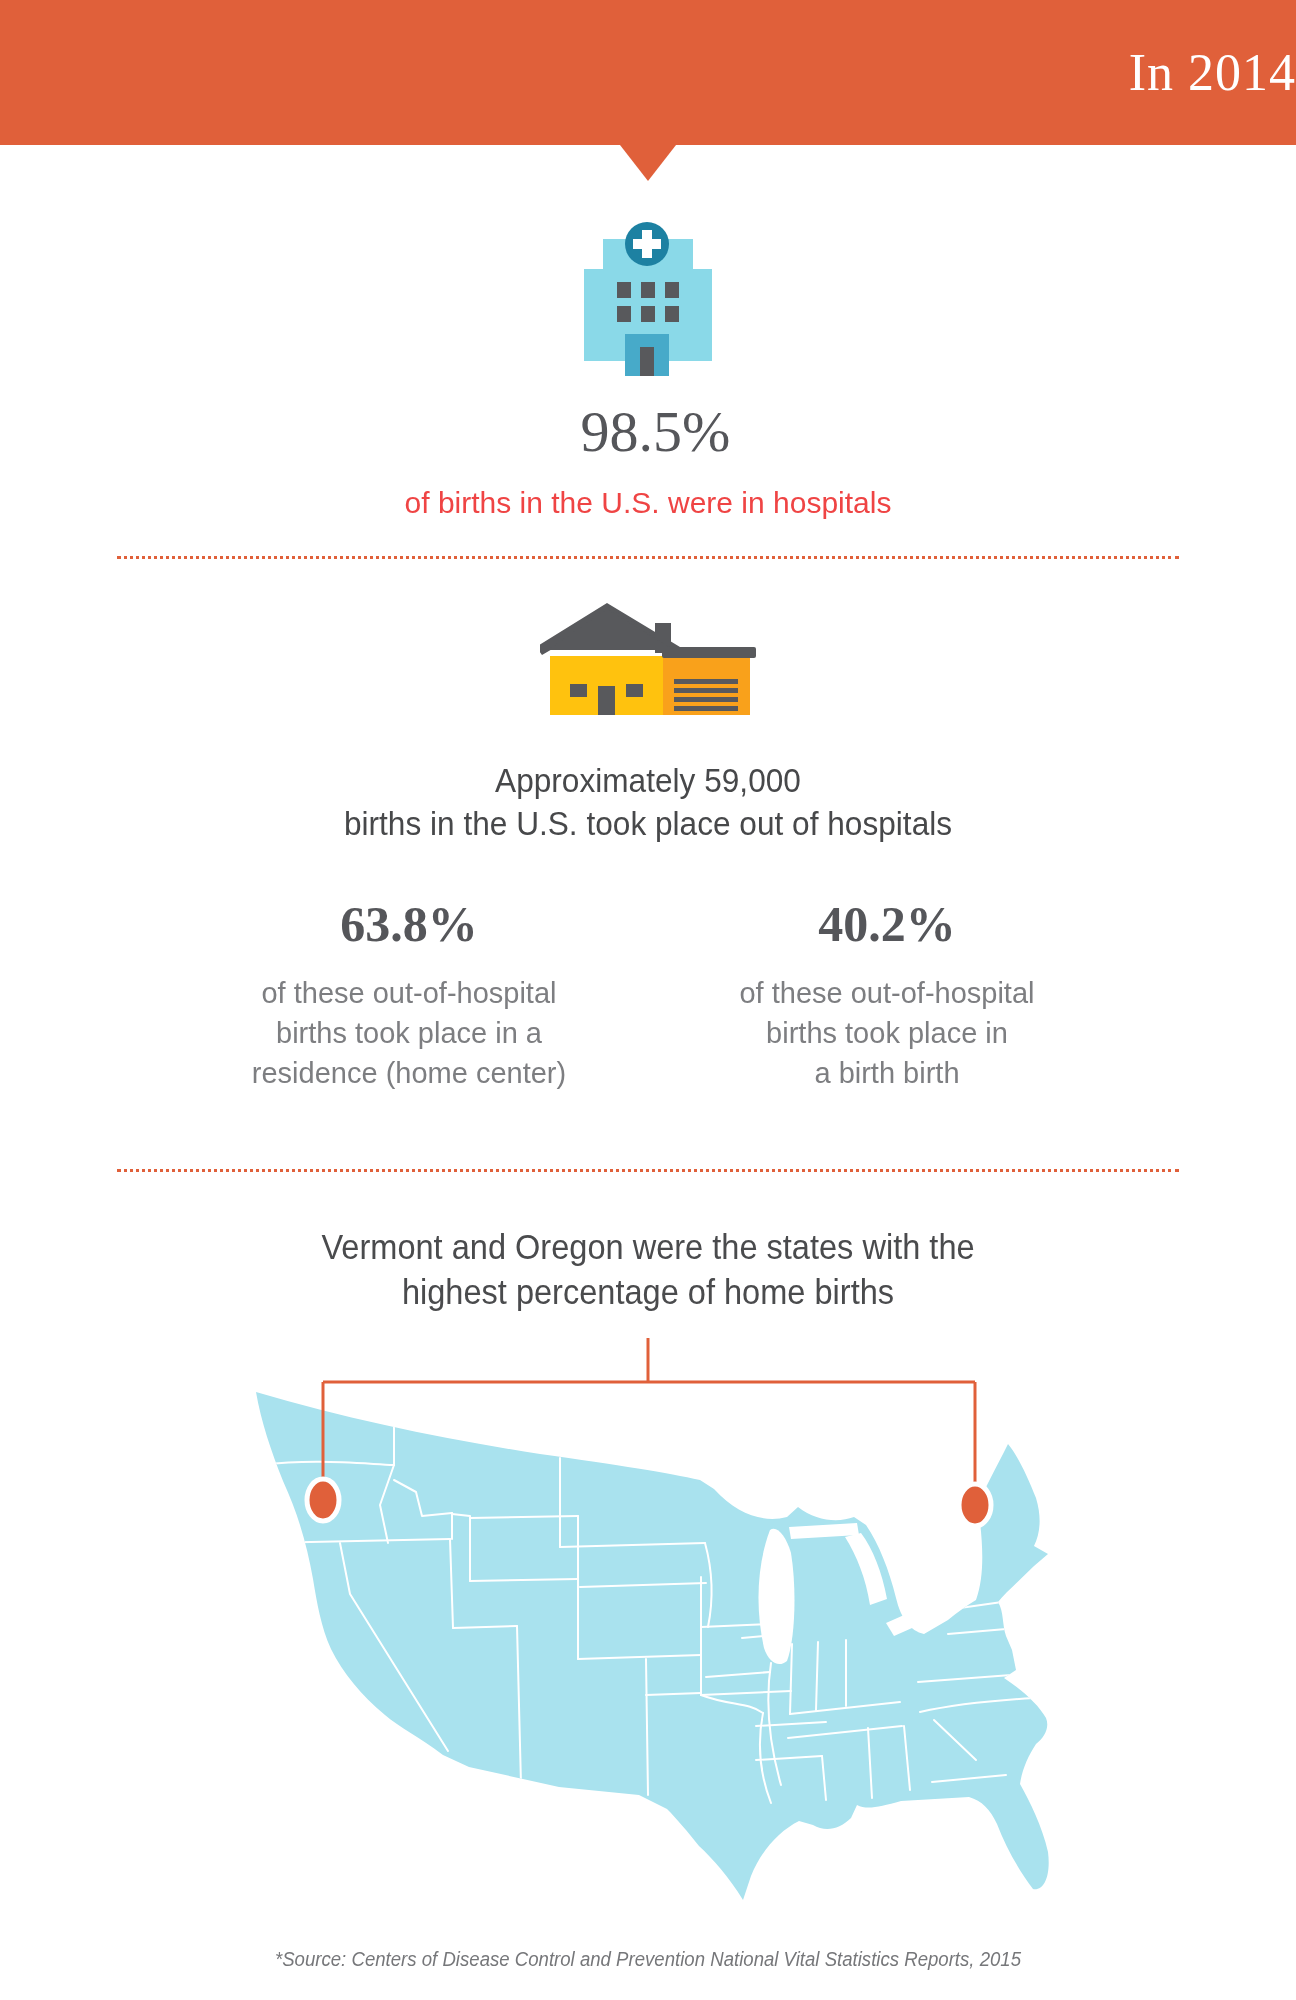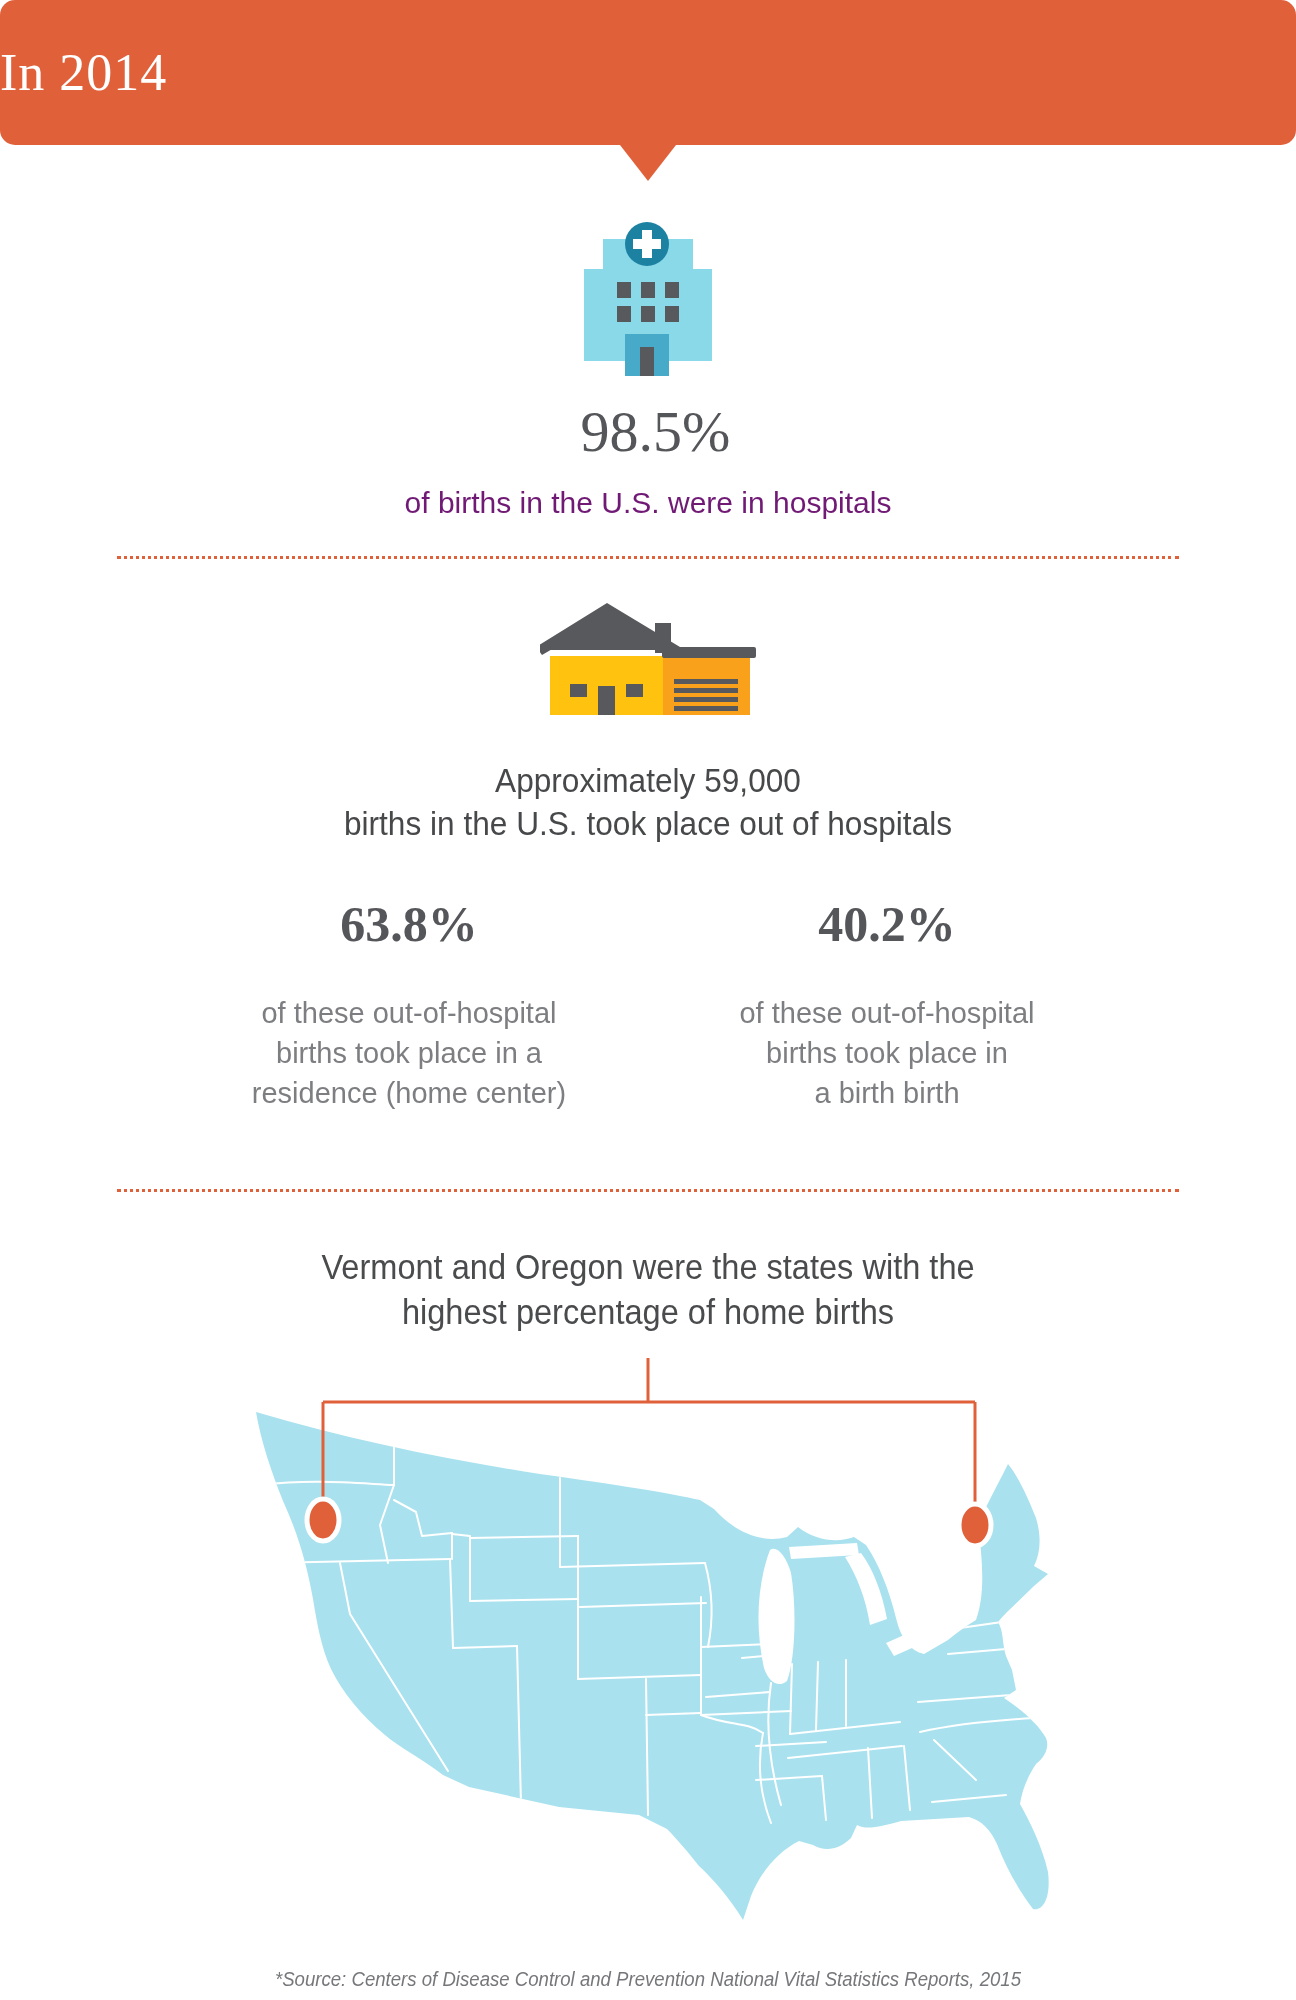--- a/index.html
+++ b/index.html
@@ -3,42 +3,42 @@
 <meta charset="utf-8">
 <style>
   html,body{margin:0;padding:0;}
   body{
     width:1296px;height:2000px;overflow:hidden;background:#ffffff;
     font-family:"Liberation Sans", sans-serif;
     -webkit-font-smoothing:antialiased;
   }
   .header{
     height:145px;background:#e0603a;
-    display:flex;align-items:center;justify-content:flex-start;border-radius:15px;
+    display:flex;align-items:center;justify-content:flex-end;
   }
   .header-title{
     font-family:"Liberation Serif", serif;
     font-size:52px;color:#ffffff;letter-spacing:1px;font-weight:normal;
   }
   .pointer{
     width:0;height:0;margin:0 auto;
     border-left:28px solid transparent;
     border-right:28px solid transparent;
     border-top:36px solid #e0603a;
   }
   .center{text-align:center;}
   .icon-block{display:flex;justify-content:center;}
   .icon-hospital{margin-top:40px;}
   .stat-big{
     margin-top:16px;
     font-family:"Liberation Serif", serif;
     font-size:58px;line-height:60px;color:#55565a;padding-left:15px;
   }
   .stat-caption{
-    margin-top:24px;font-size:30px;line-height:34px;color:#701a75;
+    margin-top:24px;font-size:30px;line-height:34px;color:#ef4444;
   }
   .divider{
     width:1062px;margin:0 auto;height:0;
     border-top:3px dotted #e0603a;
   }
   .divider-1{margin-top:36px;}
   .divider-2{margin-top:76px;}
   .icon-house{margin-top:44px;}
   .condensed{transform:scaleX(0.93);transform-origin:50% 50%;}
   .heading-dark{
@@ -46,21 +46,21 @@
   }
   .columns{
     margin-top:50px;display:flex;justify-content:center;gap:58px;
   }
   .col{width:420px;text-align:center;}
   .col-stat{
     font-family:"Liberation Serif", serif;
     font-size:50px;line-height:58px;color:#55565a;font-weight:bold;
   }
   .col-caption{
-    margin-top:40px;font-size:29px;line-height:40px;color:#7d7e81;
+    margin-top:20px;font-size:29px;line-height:40px;color:#7d7e81;
   }
   .map-heading{
     margin-top:52px;font-size:35px;line-height:45px;color:#4a4b4d;
   }
   .map-wrap{margin-top:18px;position:relative;width:1296px;height:600px;}
   .source{
     margin-top:16px;font-size:20px;font-style:italic;color:#76777a;
   }
 </style>
 </head>

